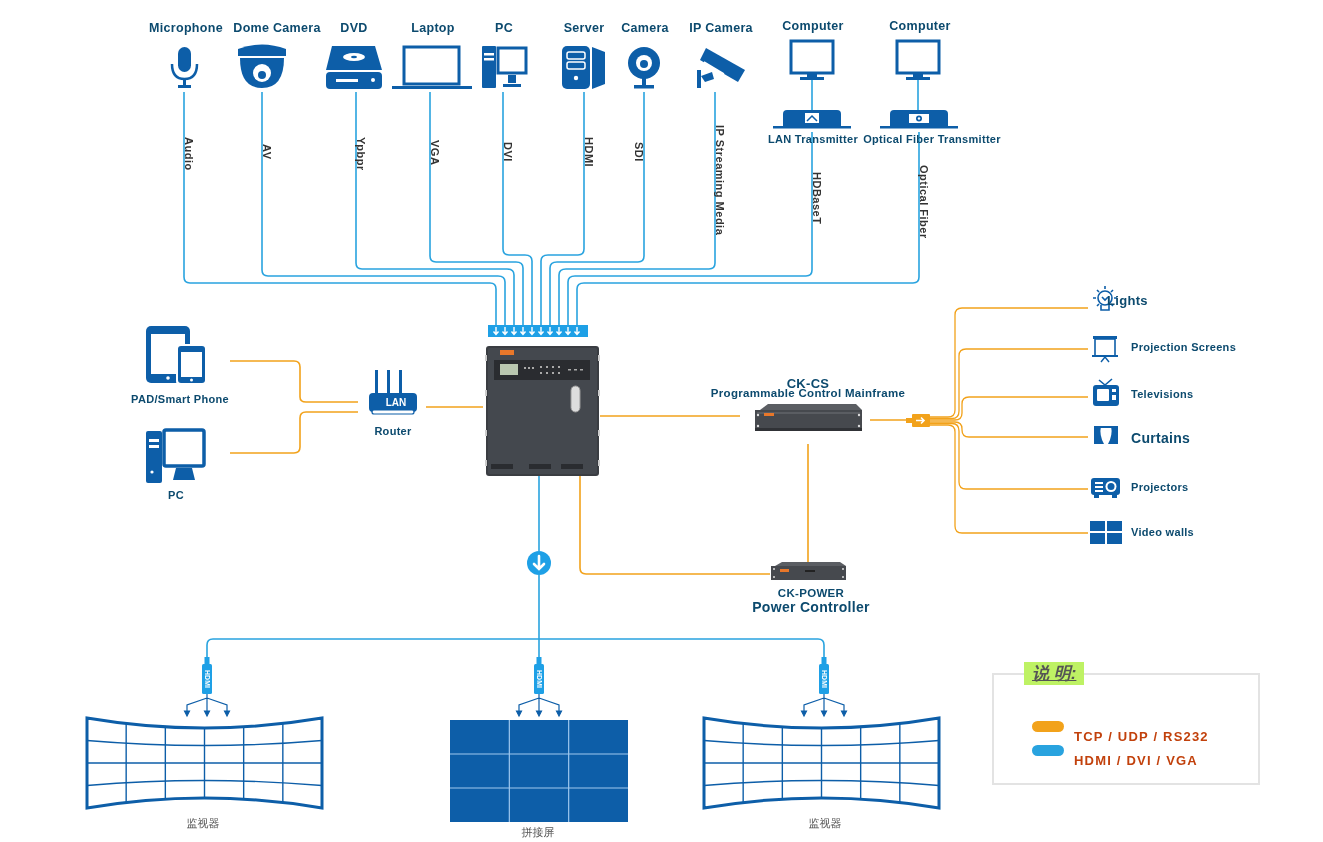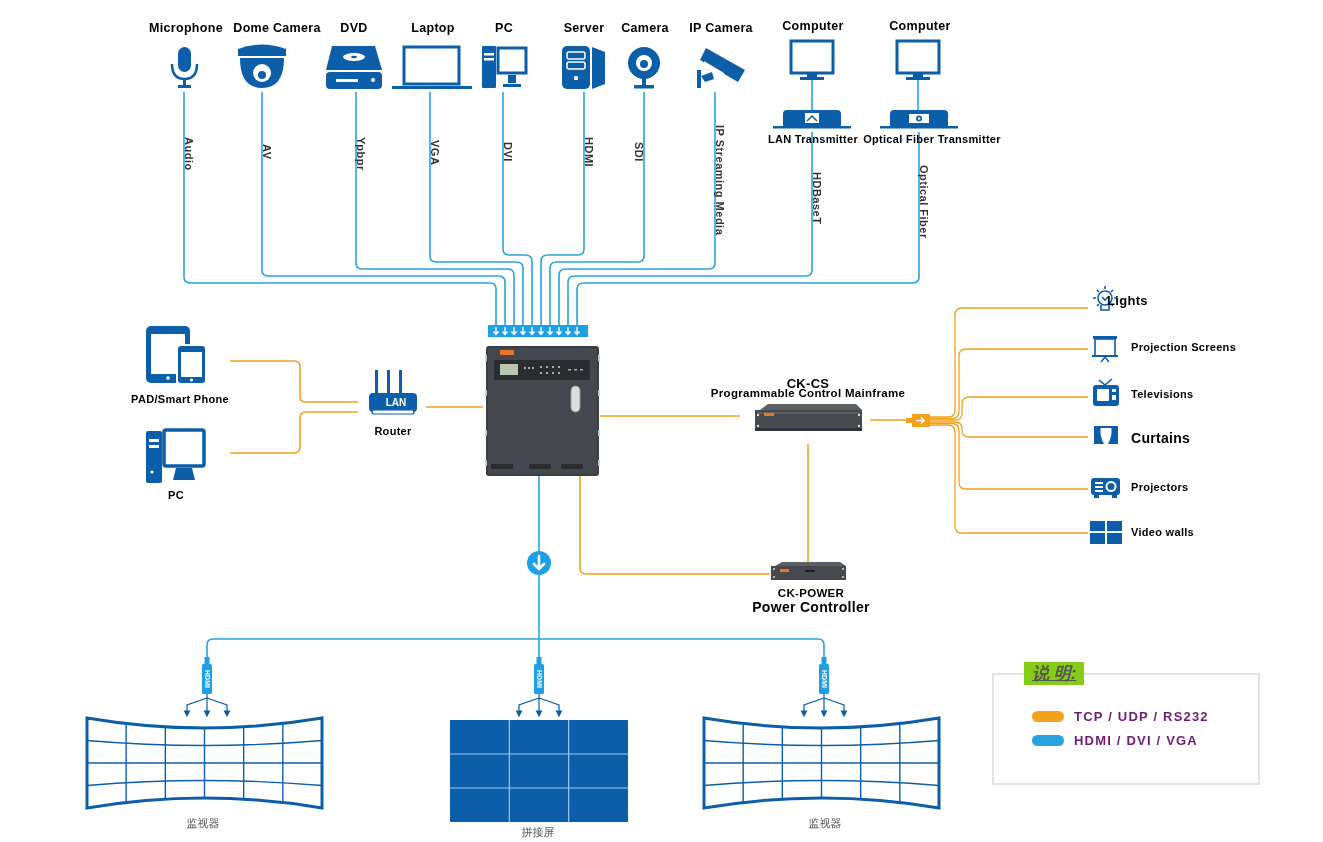--- a/index.html
+++ b/index.html
@@ -1,30 +1,30 @@
 <!DOCTYPE html>
 <html><head>
 <meta charset="utf-8">
 <style>
   html, body { margin: 0; padding: 0; background: #ffffff; }
   body { width: 1323px; height: 842px; position: relative; overflow: hidden;
          font-family: "Liberation Sans", "DejaVu Sans", sans-serif; color: #333; }
   #stage { position: absolute; left: 0; top: 0; }
-  .lbl { position: absolute; font-weight: bold; font-size: 12.5px; color: #000000; white-space: nowrap; letter-spacing: 0.3px; }
+  .lbl { position: absolute; font-weight: bold; font-size: 12.5px; color: #0c4a6e; white-space: nowrap; letter-spacing: 0.3px; }
   .lbl.c { transform: translateX(-50%); text-align: center; }
   .vlbl { position: absolute; font-weight: bold; font-size: 11px; color: #333; white-space: nowrap;
           writing-mode: vertical-rl; letter-spacing: 0.5px; }
   .small { position: absolute; font-size: 11px; color: #555; transform: translateX(-50%); white-space: nowrap; }
   .legend-box { position: absolute; left: 992px; top: 673px; width: 268px; height: 112px;
                 border: 2px solid #e3e3e3; box-sizing: border-box; }
-  .legend-title { position: absolute; left: 1024px; top: 662px; background: #84cc16; padding: 0 8px;
+  .legend-title { position: absolute; left: 1024px; top: 662px; background: #bef264; padding: 0 8px;
                   font-size: 17px; font-style: italic; font-weight: bold; color: #555; text-decoration: underline; }
   .legend-row { position: absolute; left: 1032px; display: flex; align-items: center; }
   .legend-swatch { width: 32px; height: 11px; border-radius: 6px; margin-right: 10px; }
-  .legend-text { font-weight: bold; font-size: 13px; color: #701a75; letter-spacing: 1.2px; }
+  .legend-text { font-weight: bold; font-size: 13px; color: #c2410c; letter-spacing: 1.2px; margin-top: 20px; }
 </style>
 </head>
 <body>
 
 <svg id="stage" width="1323" height="842" viewBox="0 0 1323 842" xmlns="http://www.w3.org/2000/svg">
   <defs>
     <marker id="arrB" markerWidth="6" markerHeight="6" refX="3" refY="3" orient="auto">
       <path d="M0,0 L6,3 L0,6 z" fill="#0d5ea8"></path>
     </marker>
   </defs>

